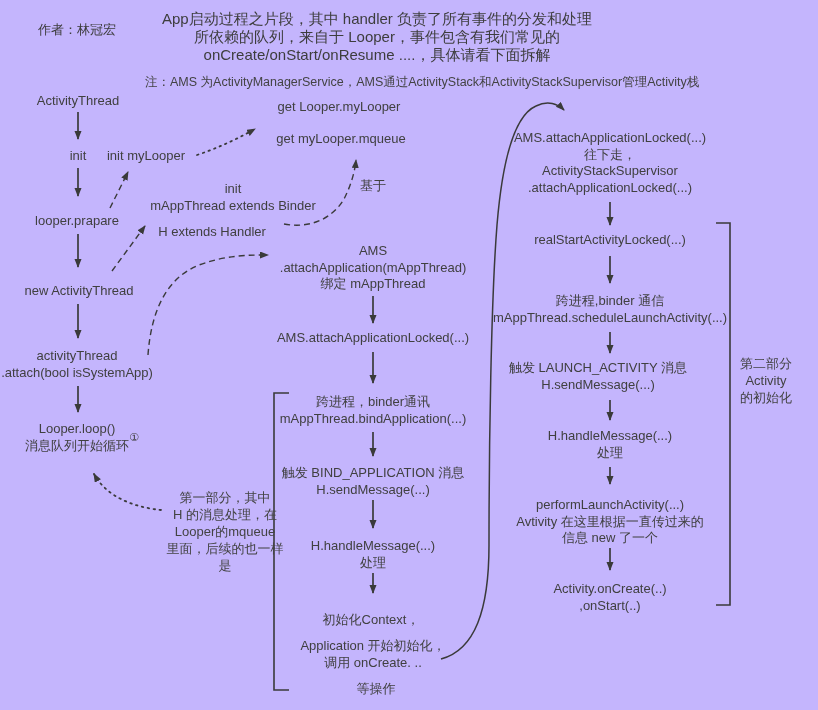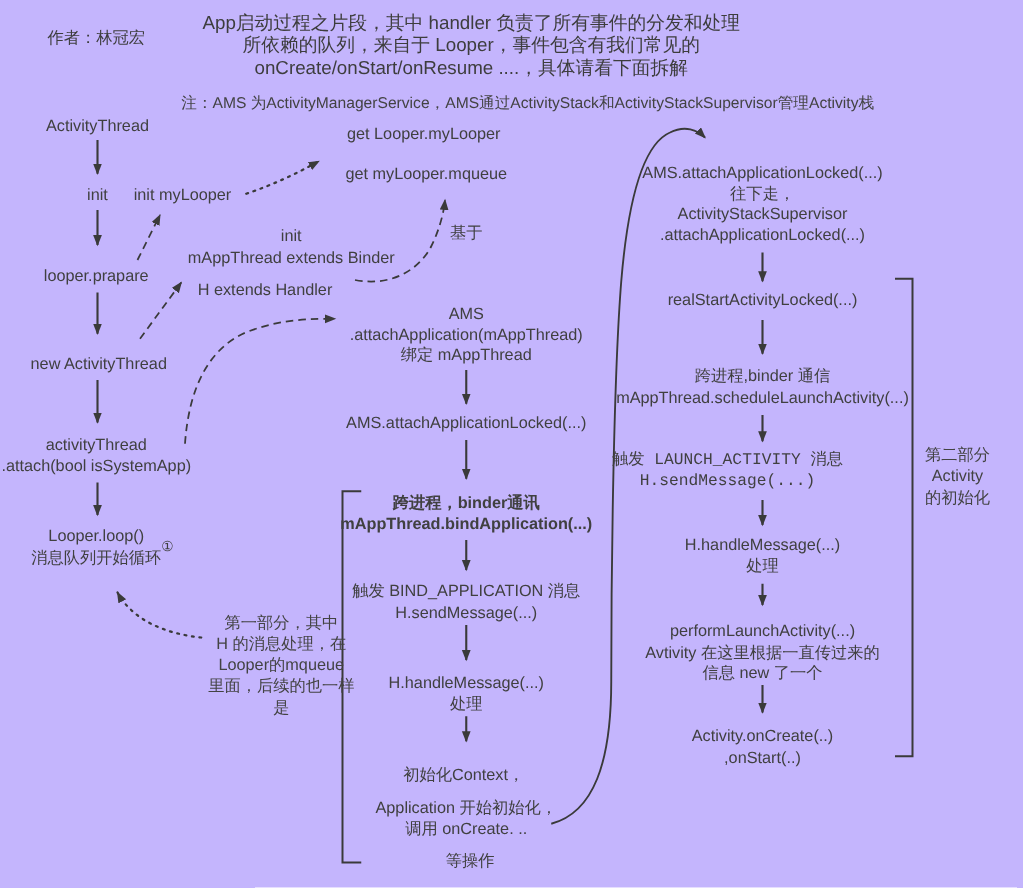--- a/index.html
+++ b/index.html
@@ -101,21 +101,21 @@
 mAppThread extends Binder</div>
   <div class="node" style="left:212px;top:224px;">H extends Handler</div>
   <div class="node" style="left:339px;top:99px;">get Looper.myLooper</div>
   <div class="node" style="left:341px;top:131px;">get myLooper.mqueue</div>
   <div class="plain" style="left:360px;top:177px;">基于</div>
 
   <div class="node" style="left:373px;top:243px;">AMS
 .attachApplication(mAppThread)
 绑定 mAppThread</div>
   <div class="node" style="left:373px;top:330px;">AMS.attachApplicationLocked(...)</div>
-  <div class="node" style="left:373px;top:394px;font-weight:bold;">跨进程，binder通讯
+  <div class="node" style="left:373px;top:394px;">跨进程，binder通讯
 mAppThread.bindApplication(...)</div>
   <div class="node" style="left:373px;top:465px;">触发 BIND_APPLICATION 消息
 H.sendMessage(...)</div>
   <div class="node" style="left:373px;top:538px;">H.handleMessage(...)
 处理</div>
   <div class="node" style="left:371px;top:612px;">初始化Context，</div>
   <div class="node" style="left:373px;top:638px;">Application 开始初始化，
 调用 onCreate. ..</div>
   <div class="node" style="left:376px;top:681px;text-align:center;">等操作</div>
 
@@ -125,21 +125,21 @@
 里面，后续的也一样
 是</div>
 
   <div class="node" style="left:610px;top:130px;">AMS.attachApplicationLocked(...)
 往下走，
 ActivityStackSupervisor
 .attachApplicationLocked(...)</div>
   <div class="node" style="left:610px;top:232px;">realStartActivityLocked(...)</div>
   <div class="node" style="left:610px;top:293px;">跨进程,binder 通信
 mAppThread.scheduleLaunchActivity(...)</div>
-  <div class="node" style="left:582px;top:360px;font-family:Liberation Mono, monospace;">触发 LAUNCH_ACTIVITY 消息
+  <div class="node" style="left:598px;top:360px;">触发 LAUNCH_ACTIVITY 消息
 H.sendMessage(...)</div>
   <div class="node" style="left:610px;top:428px;">H.handleMessage(...)
 处理</div>
   <div class="node" style="left:610px;top:581px;">Activity.onCreate(..)
 ,onStart(..)</div>
   <div class="node" style="left:610px;top:497px;">performLaunchActivity(...)
 Avtivity 在这里根据一直传过来的
 信息 new 了一个</div>
 
   <div class="side-note" style="left:766px;top:355px;">第二部分

